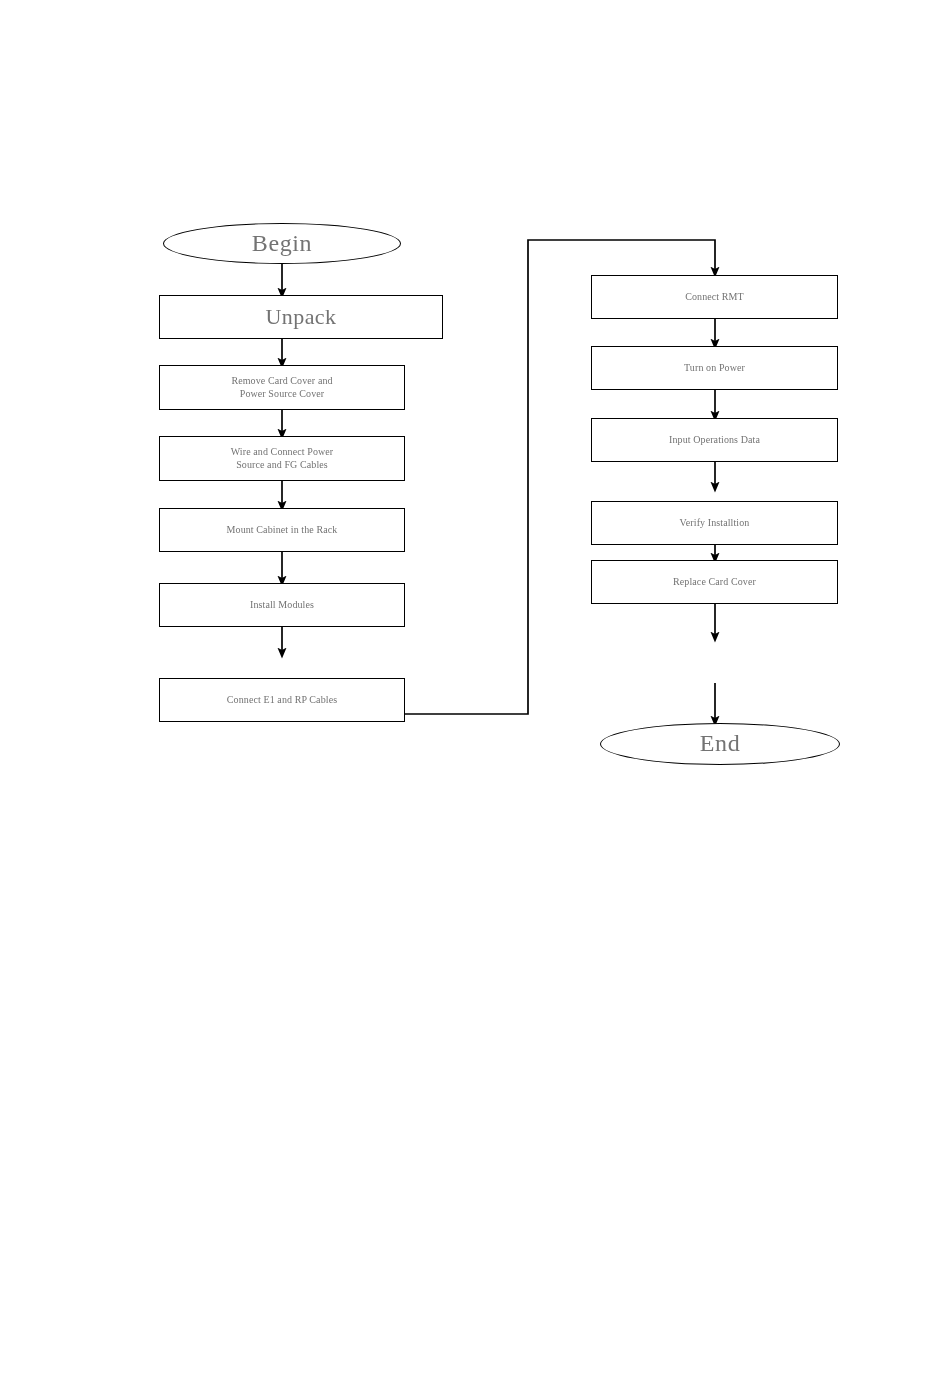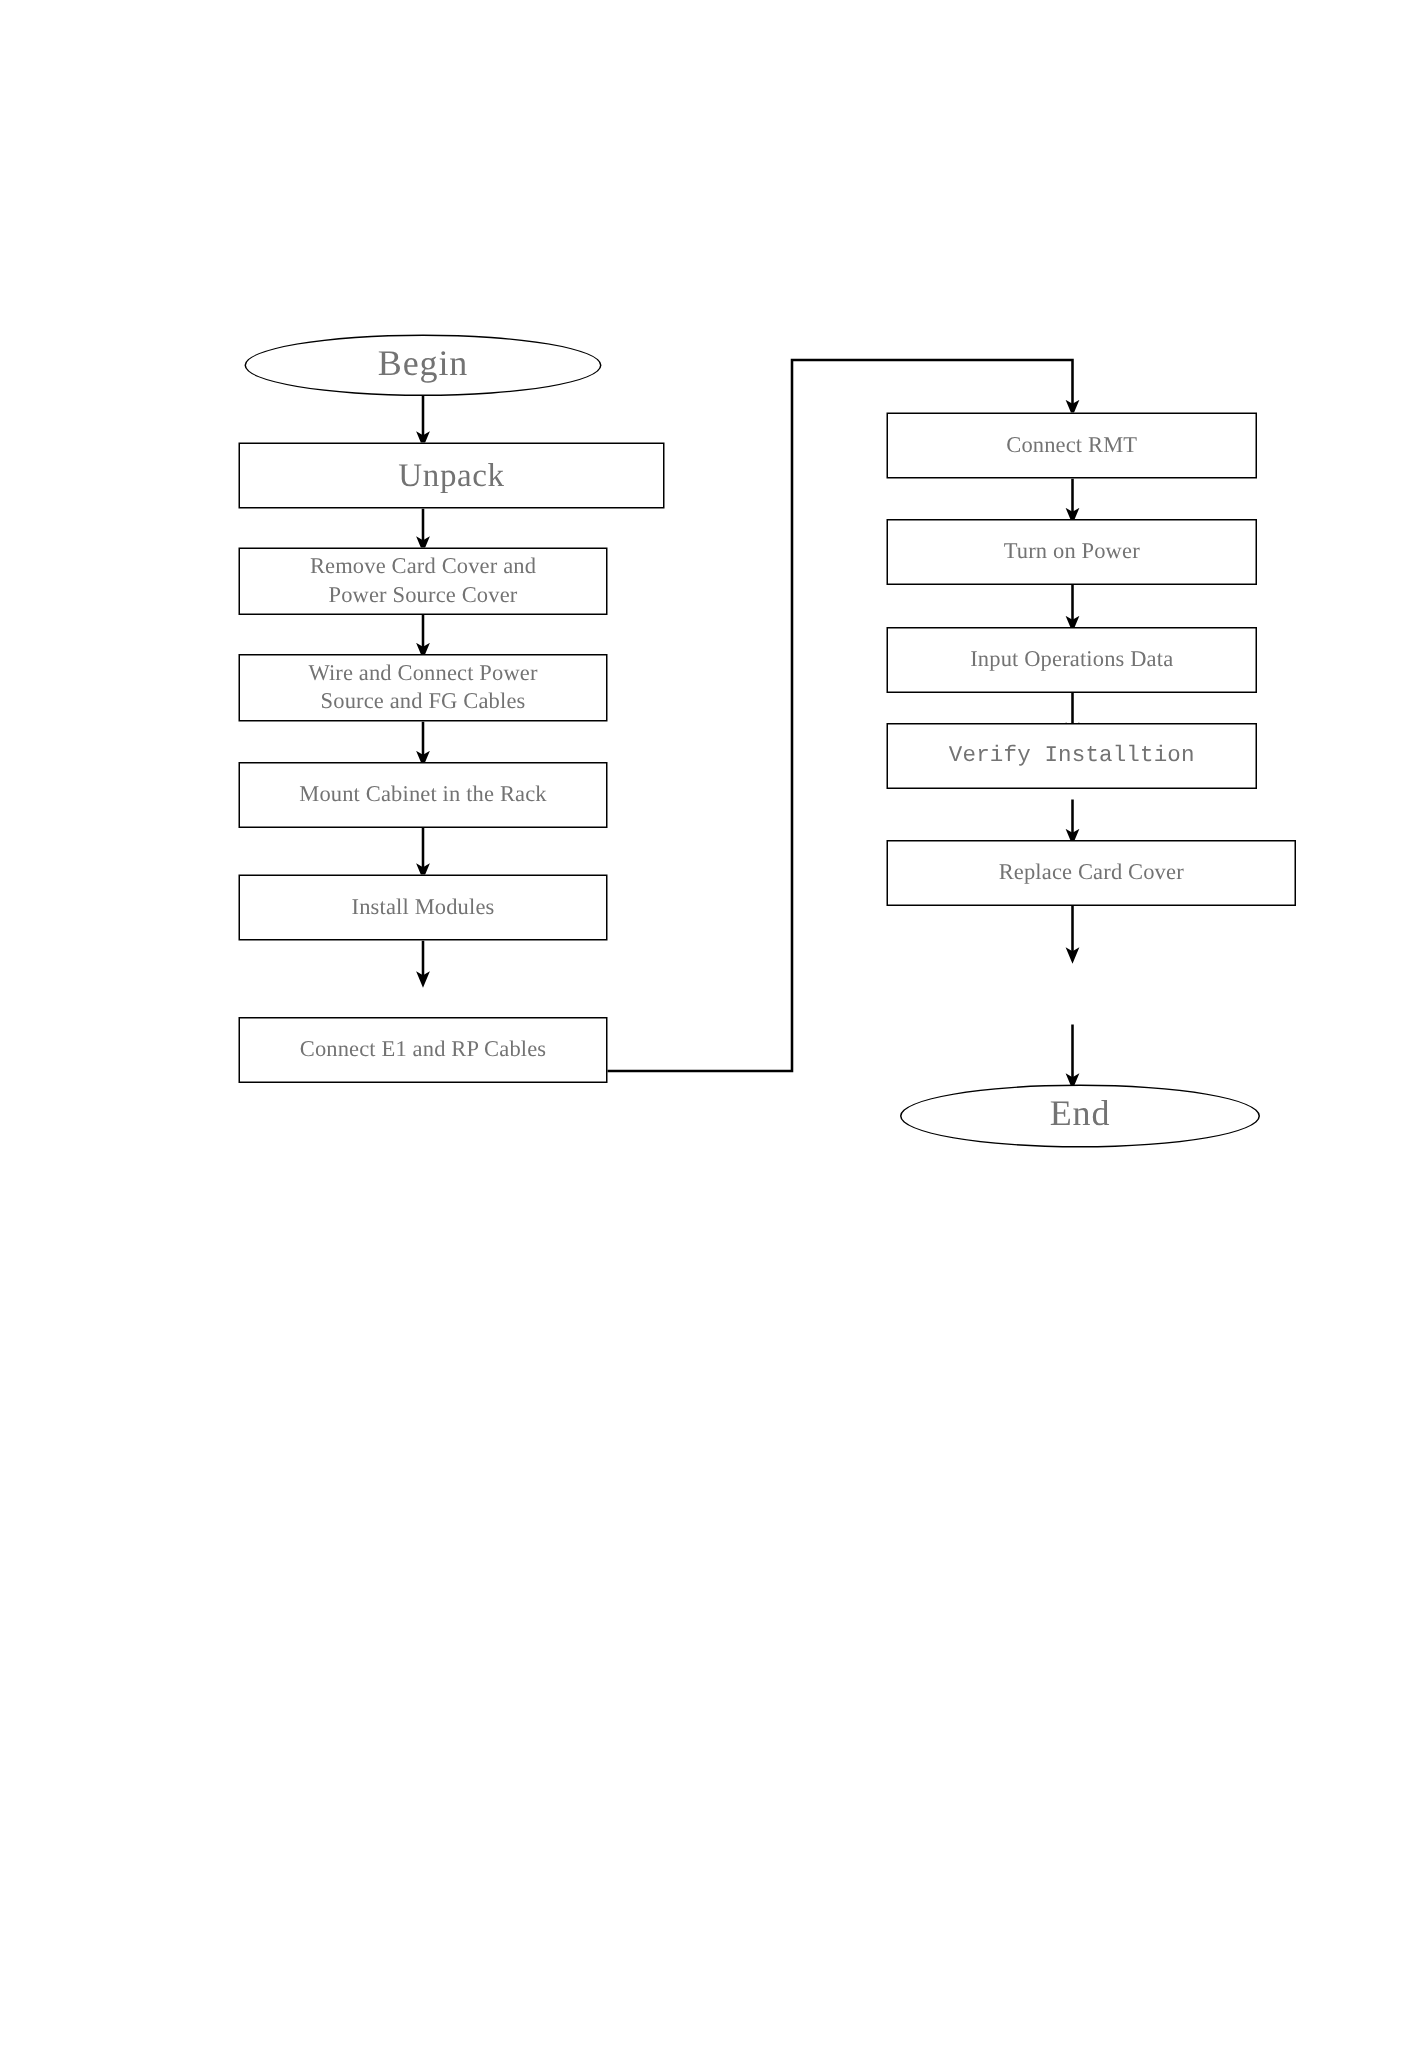--- a/index.html
+++ b/index.html
@@ -42,21 +42,21 @@
     border-radius: 50%;
   }
   .node-label {
     display: block;
     white-space: pre-line;
     padding: 0 4px;
   }
   
   .t-xl  { font-size: 24px; letter-spacing: 0.6px; }
   .t-lg  { font-size: 22px; letter-spacing: 0.4px; }
-  .t-md  { font-size: 15px; letter-spacing: 0.1px; }
+  .t-md  { font-size: 10px; letter-spacing: 0.1px; }
   svg.connectors {
     position: absolute;
     left: 0;
     top: 0;
     width: 952px;
     height: 1381px;
     pointer-events: none;
     overflow: visible;
   }
   svg.connectors line,
@@ -130,25 +130,25 @@
   </div>
 
   <div class="node process" style="left:591px; top:346px; width:247px; height:44px;">
     <span class="node-label t-md">Turn on Power</span>
   </div>
 
   <div class="node process" style="left:591px; top:418px; width:247px; height:44px;">
     <span class="node-label t-md">Input Operations Data</span>
   </div>
 
-  <div class="node process" style="left:591px; top:482px; width:247px; height:44px;font-family:Liberation Mono, monospace;">
+  <div class="node process" style="left:591px; top:501px; width:247px; height:44px;">
     <span class="node-label t-md">Verify Installtion</span>
   </div>
 
-  <div class="node process" style="left:591px; top:560px; width:273px; height:44px;">
+  <div class="node process" style="left:591px; top:560px; width:247px; height:44px;">
     <span class="node-label t-md">Replace Card Cover</span>
   </div>
 
 
   <div class="node terminator" style="left:600px; top:723px; width:240px; height:42px;">
     <span class="node-label t-xl">End</span>
   </div>
 
 </div>
 

